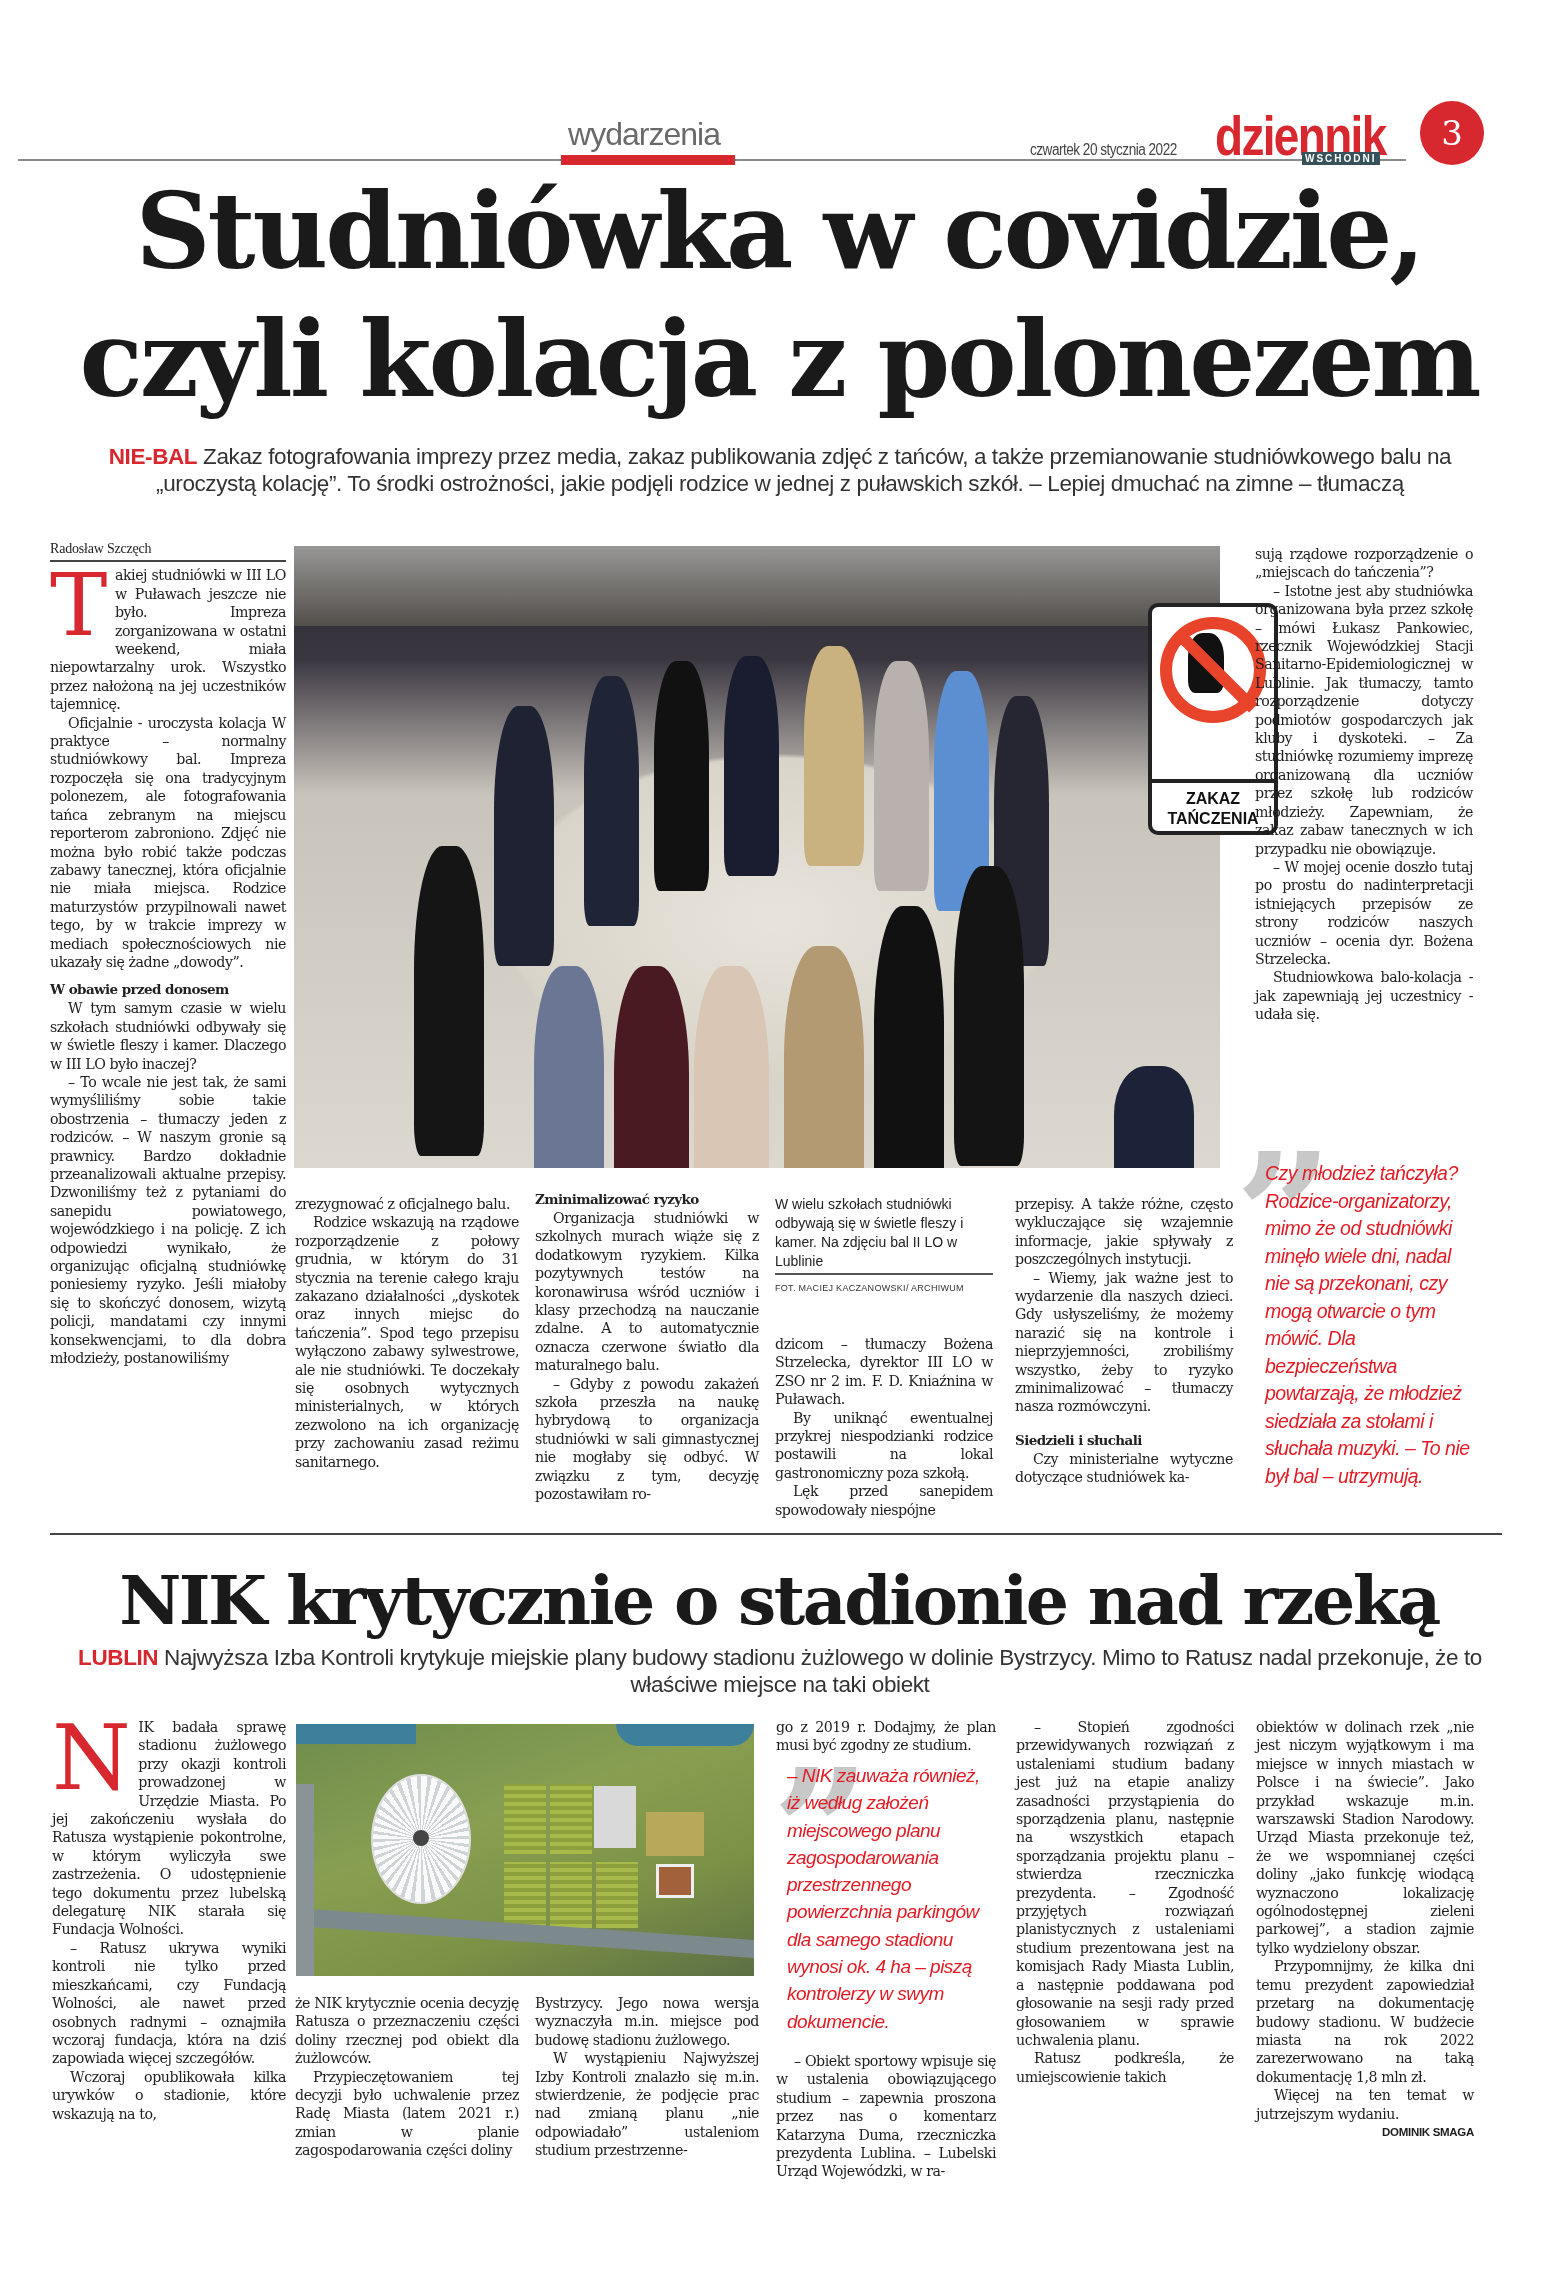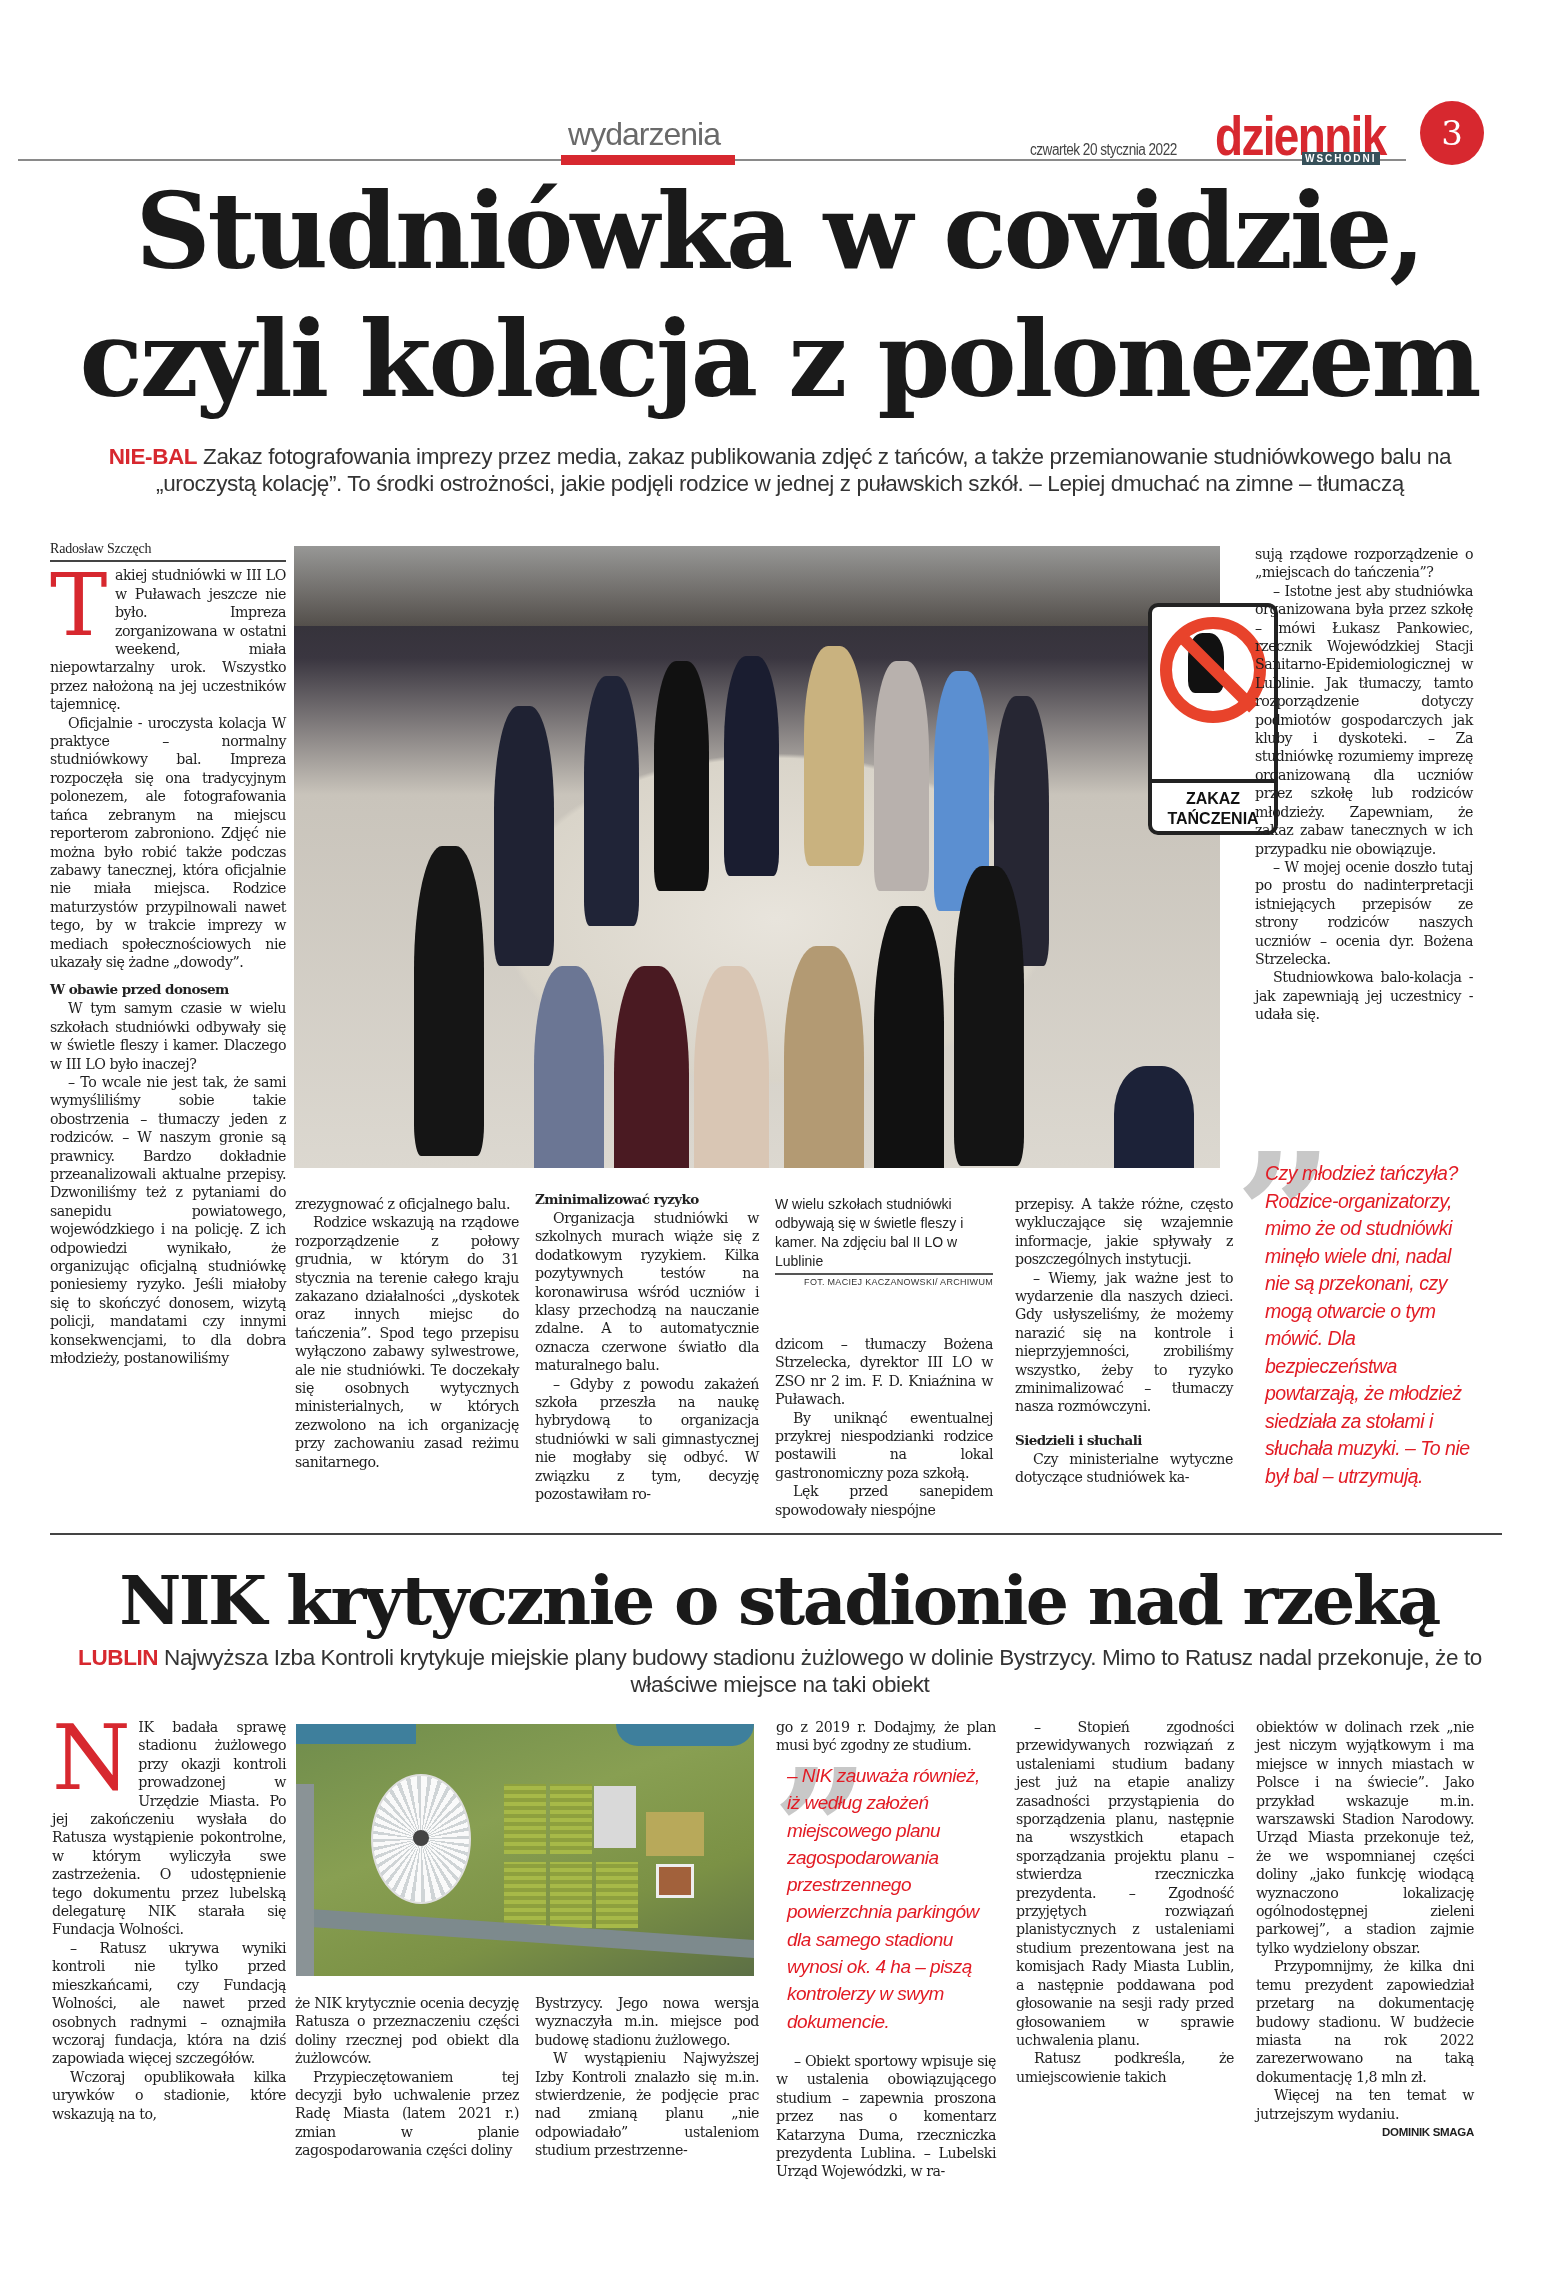--- a/index.html
+++ b/index.html
@@ -56,21 +56,21 @@
     border: 12px solid #e8432b; background: #fff; }
   .sign .slash { position: absolute; left: 56px; top: 5px; width: 12px; height: 100px; background: #e8432b; transform: rotate(-45deg); }
   .sign .dancer { position: absolute; left: 36px; top: 26px; width: 36px; height: 60px; background: #111; border-radius: 40% 40% 20% 20%; }
   .sign .divider { position: absolute; left: 0; right: 0; top: 172px; height: 4px; background: #222; }
   .sign .txt { position: absolute; left: 0; right: 0; top: 182px; text-align: center; font-family: "Liberation Sans", sans-serif;
     font-weight: 700; font-size: 16px; line-height: 20px; color: #111; }
 
   .caption { position: absolute; left: 775px; top: 1195px; width: 218px; font-family: "Liberation Sans", sans-serif;
     font-size: 14px; line-height: 19px; color: #222; }
   .caption .line { border-top: 2px solid #555; margin-top: 2px; width: 218px; }
-  .credit { font-family: "Liberation Sans", sans-serif; font-size: 9px; line-height: 11px; color: #333; margin-top: 2px; letter-spacing: 0.3px; text-align: right; }
+  .credit { font-family: "Liberation Sans", sans-serif; font-size: 9px; line-height: 11px; color: #333; margin-top: 8px; letter-spacing: 0.3px; }
 
   .pull { position: absolute; font-family: "Liberation Sans", sans-serif; font-style: italic; color: #e21b24;
     font-size: 19.5px; line-height: 27.5px; letter-spacing: -0.5px; }
   .pull-quote-mark { position: absolute; font-family: "DejaVu Serif", serif; font-weight: 700; color: #c8c8c8;
     font-size: 170px; line-height: 150px; }
 
   .sep { position: absolute; left: 50px; top: 1533px; width: 1452px; height: 2px; background: #444; }
 
   .h2 { top: 1555px; font-size: 68px; line-height: 90px; letter-spacing: -2.5px; }
   .lead2 { top: 1644px; }

